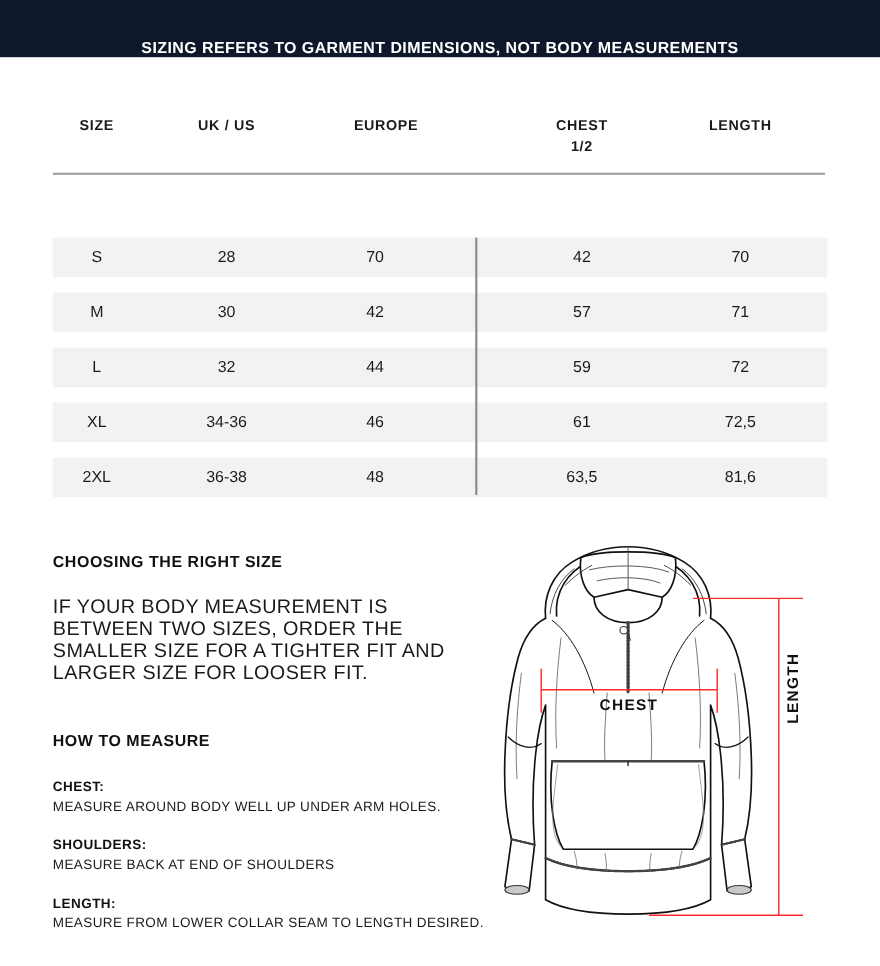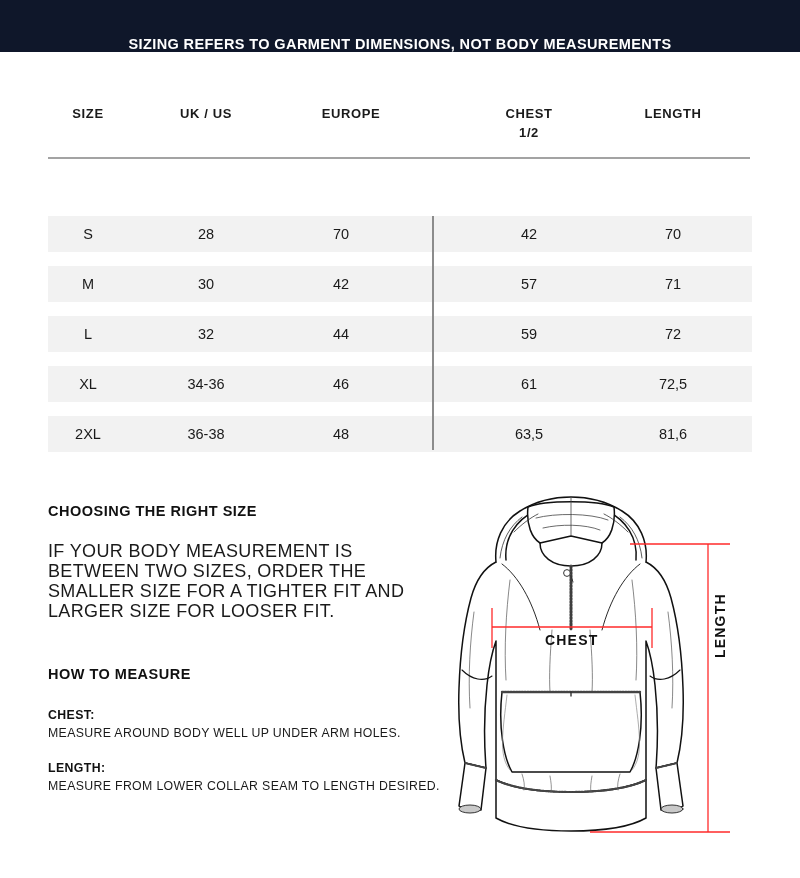--- a/index.html
+++ b/index.html
@@ -261,20 +261,24 @@
   <p class="body">IF YOUR BODY MEASUREMENT IS BETWEEN TWO SIZES, ORDER THE SMALLER SIZE FOR A TIGHTER FIT AND LARGER SIZE FOR LOOSER FIT.</p>
 
   <h2 class="second">HOW TO MEASURE</h2>
 
   <div class="measure-block">
     <div class="measure-item">
       <div class="mlabel">CHEST:</div>
       <div class="mtext">MEASURE AROUND BODY WELL UP UNDER ARM HOLES.</div>
     </div>
     <div class="measure-item">
+      <div class="mlabel">SHOULDERS:</div>
+      <div class="mtext">MEASURE BACK AT END OF SHOULDERS</div>
+    </div>
+    <div class="measure-item">
       <div class="mlabel">LENGTH:</div>
       <div class="mtext">MEASURE FROM LOWER COLLAR SEAM TO LENGTH DESIRED.</div>
     </div>
   </div>
 </div>
 
 <div class="garment">
   <svg width="360" height="390" viewBox="0 0 360 390" xmlns="http://www.w3.org/2000/svg">
     <g fill="none" stroke="#111111" stroke-width="1.5" stroke-linejoin="round" stroke-linecap="round">
 

